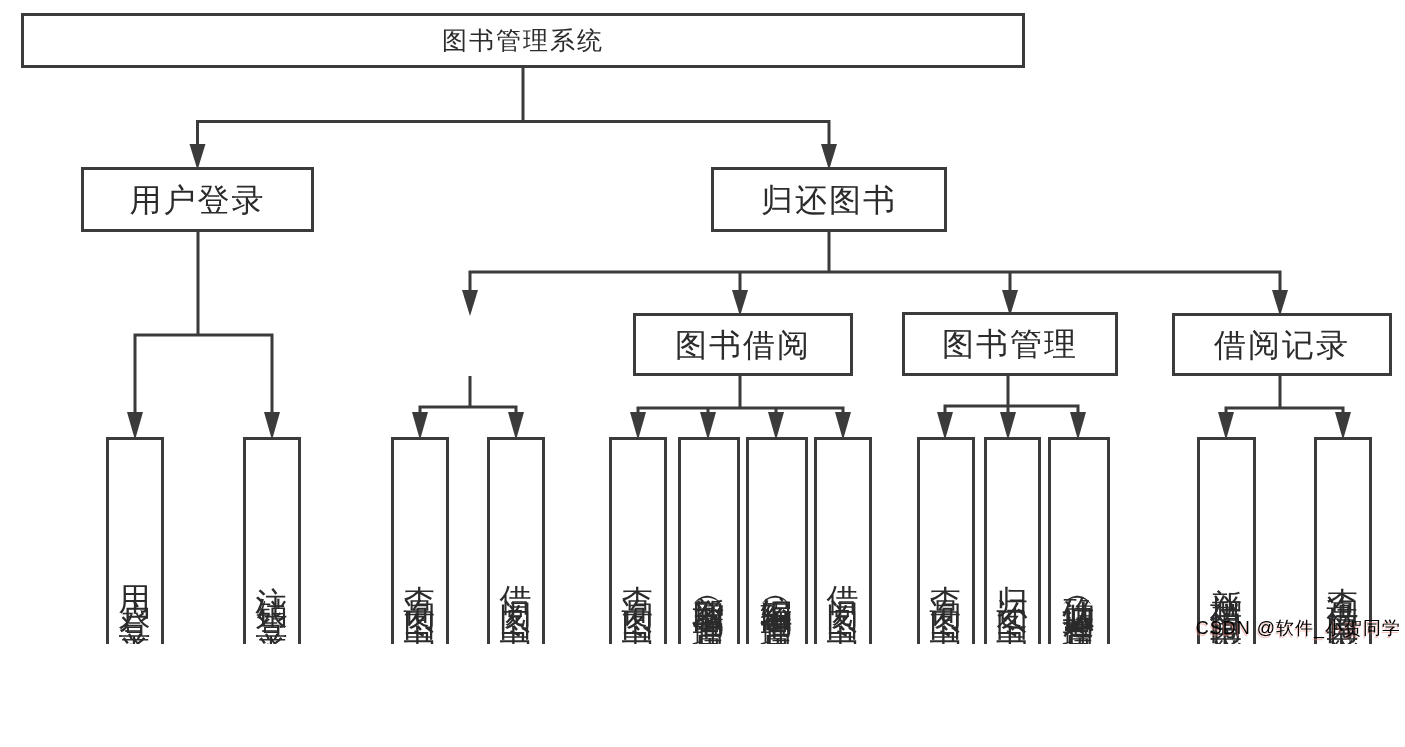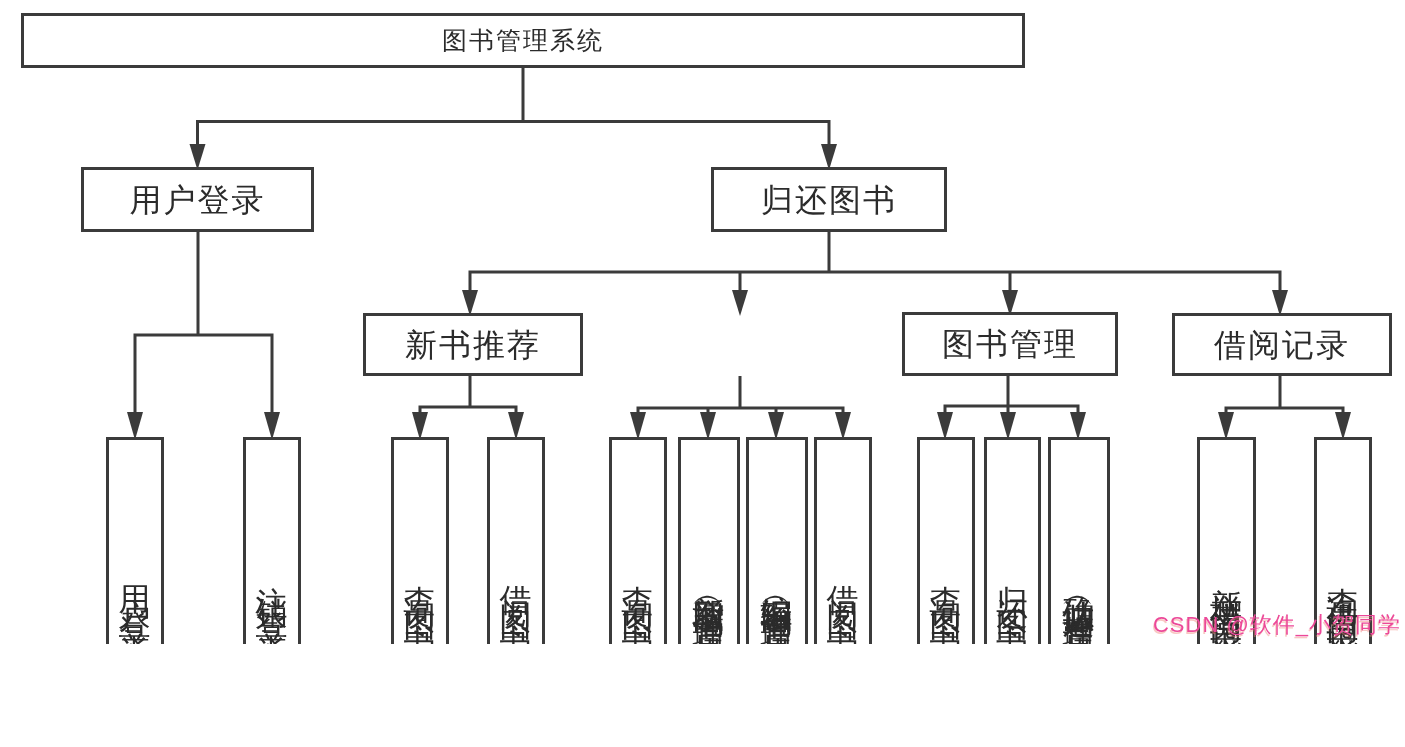--- a/index.html
+++ b/index.html
@@ -38,23 +38,23 @@
     text-orientation: mixed;
     white-space: normal;
     letter-spacing: 13px;
   }
   .box.v.ls6 .lbl { letter-spacing: 8px; }
   .box.v.ls10 .lbl { letter-spacing: 4px; }
   .watermark {
     position: absolute;
     right: 4px;
     bottom: 4px;
-    font-size: 22px;
+    font-size: 18px;
     letter-spacing: 1px;
-    color: #ec4899;
+    color: #000000;
     text-shadow: -1px 2px 0 rgba(240, 130, 120, 0.45);
     white-space: nowrap;
   }
 </style>
 </head>
 <body>
 
 <div class="canvas">
 
   <svg class="wires" viewBox="0 0 1405 747" xmlns="http://www.w3.org/2000/svg">
@@ -104,22 +104,22 @@
     <span class="lbl">图书管理系统</span>
   </div>
 
   <div class="box" style="left:81px; top:167px; width:233px; height:65px">
     <span class="lbl">用户登录</span>
   </div>
   <div class="box" style="left:711px; top:167px; width:236px; height:65px">
     <span class="lbl">归还图书</span>
   </div>
 
-  <div class="box" style="left:363px; top:313px; width:220px; height:63px">
-    <span class="lbl">新书推荐</span>
+  <div class="box" style="left:633px; top:313px; width:220px; height:63px">
+    <span class="lbl">图书借阅</span>
   </div>
   <div class="box" style="left:902px; top:312px; width:216px; height:64px">
     <span class="lbl">图书管理</span>
   </div>
   <div class="box" style="left:1172px; top:313px; width:220px; height:63px">
     <span class="lbl">借阅记录</span>
   </div>
 
   <div class="box v" style="left:106px; top:437px; width:58px; height:297px">
     <span class="lbl">用户登录</span>

